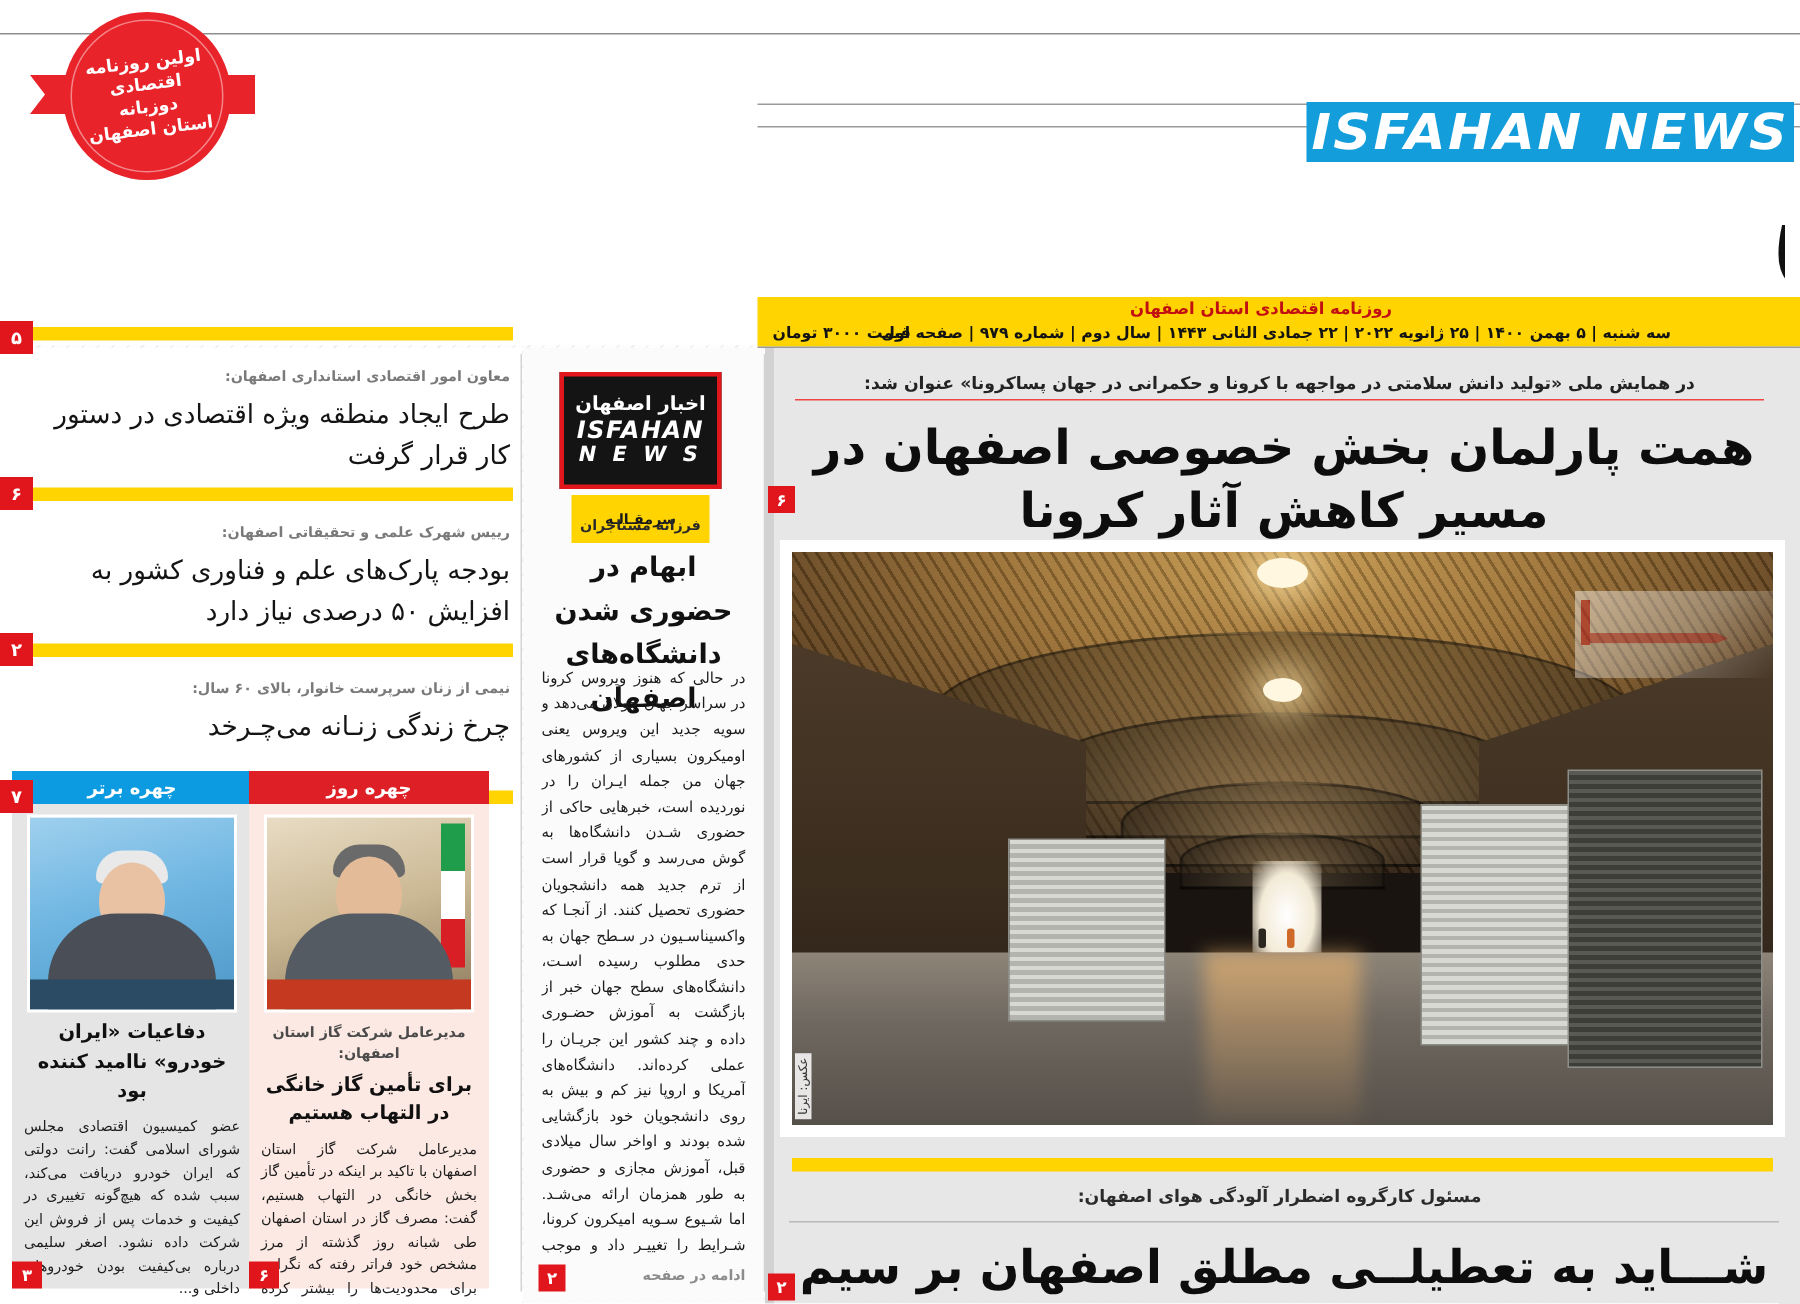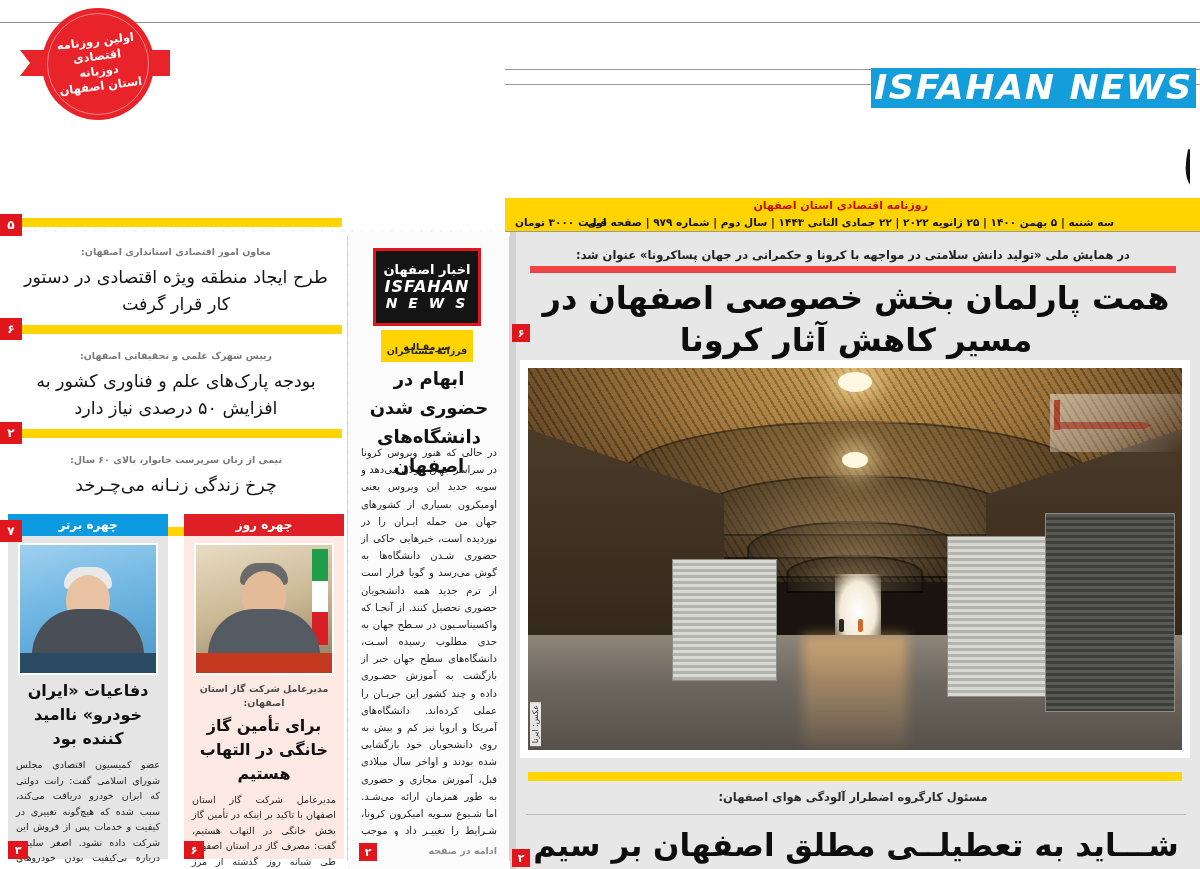--- a/index.html
+++ b/index.html
@@ -162,33 +162,33 @@
     position: absolute; left: 0; width: 22px; height: 22px;
     background: #e1161d; color: #fff;
     font-size: 12px; font-weight: bold;
     display: flex; align-items: center; justify-content: center;
     z-index: 4;
   }
   .yellowrule {
     position: absolute; left: 20px; width: 322px; height: 9px; background: #ffd400;
   }
 
-  .brief { position: absolute; left: 12px; width: 328px; text-align: center; }
+  .brief { position: absolute; left: 12px; width: 328px; }
   .brief-kicker {
     font-size: 9.5px; color: #7a7a7a; font-weight: bold; margin-bottom: 7px;
     letter-spacing: 0.1px;
   }
   .brief-title {
     font-size: 17.5px; font-weight: normal; color: #141414; line-height: 1.55;
   }
 
   
   .portbox { position: absolute; top: 512px; width: 160px; height: 345px; }
   .portbox.blue { left: 8px; background: #e5e5e5; }
-  .portbox.red  { left: 184px; background: #fde9e3; }
+  .portbox.red  { left: 166px; background: #fde9e3; }
   .portbox-head {
     height: 22px; color: #fff; font-size: 12px; font-weight: bold;
     display: flex; align-items: center; justify-content: center;
   }
   .portbox.blue .portbox-head { background: #0c9be0; }
   .portbox.red  .portbox-head { background: #df1f26; }
   .portrait {
     margin: 7px auto 0; width: 140px; height: 132px;
     border: 2px solid #ffffff; overflow: hidden; position: relative;
   }
@@ -208,21 +208,21 @@
   .p1 .fig-desk { background:#2a4b63; }
   .flagstrip { position:absolute; right:4px; top:4px; bottom:28px; width:16px;
     background: linear-gradient(180deg,#1f9d4a 0%, #1f9d4a 33%, #ffffff 33%, #ffffff 66%, #d81f26 66%, #d81f26 100%); }
 
   .portbox-kicker {
     margin-top: 7px; padding: 0 8px; text-align: center;
     font-size: 9.5px; color: #4b4b4b; font-weight: bold; line-height: 1.45;
   }
   .portbox-title {
     margin-top: 4px; padding: 0 6px; text-align: center;
-    font-size: 16px; font-weight: bold; color: #101010; line-height: 1.5;
+    font-size: 13px; font-weight: bold; color: #101010; line-height: 1.5;
   }
   .portbox-body {
     margin-top: 6px; padding: 0 8px; text-align: justify;
     font-size: 9.6px; color: #1d1d1d; line-height: 1.62;
   }
   .portbox-badge {
     position: absolute; left: 0; bottom: 0; width: 20px; height: 18px;
     background: #e1161d; color: #fff; font-size: 11px; font-weight: bold;
     display: flex; align-items: center; justify-content: center;
   }
@@ -280,21 +280,21 @@
   }
 
   
   .maincol {
     position: absolute; left: 510px; top: 232px; width: 690px; height: 637px;
     background: #e7e7e7;
   }
   .main-kicker {
     position: absolute; right: 24px; top: 16px; width: 646px; text-align: center;
     font-size: 11.5px; font-weight: bold; color: #232323;
-    border-bottom: 7px solid #ef4444; padding-bottom: 4px;
+    border-bottom: 1px solid #ef4444; padding-bottom: 4px;
   }
   .main-head {
     position: absolute; right: 14px; top: 46px; width: 660px; text-align: center;
     font-size: 32px; font-weight: bold; color: #0d0d0d; line-height: 1.3;
     letter-spacing: -0.4px;
   }
   .main-head-badge {
     position: absolute; left: 2px; top: 92px; width: 18px; height: 18px;
     background: #e1161d; color: #fff; font-size: 11px; font-weight: bold;
     display: flex; align-items: center; justify-content: center; z-index: 5;

